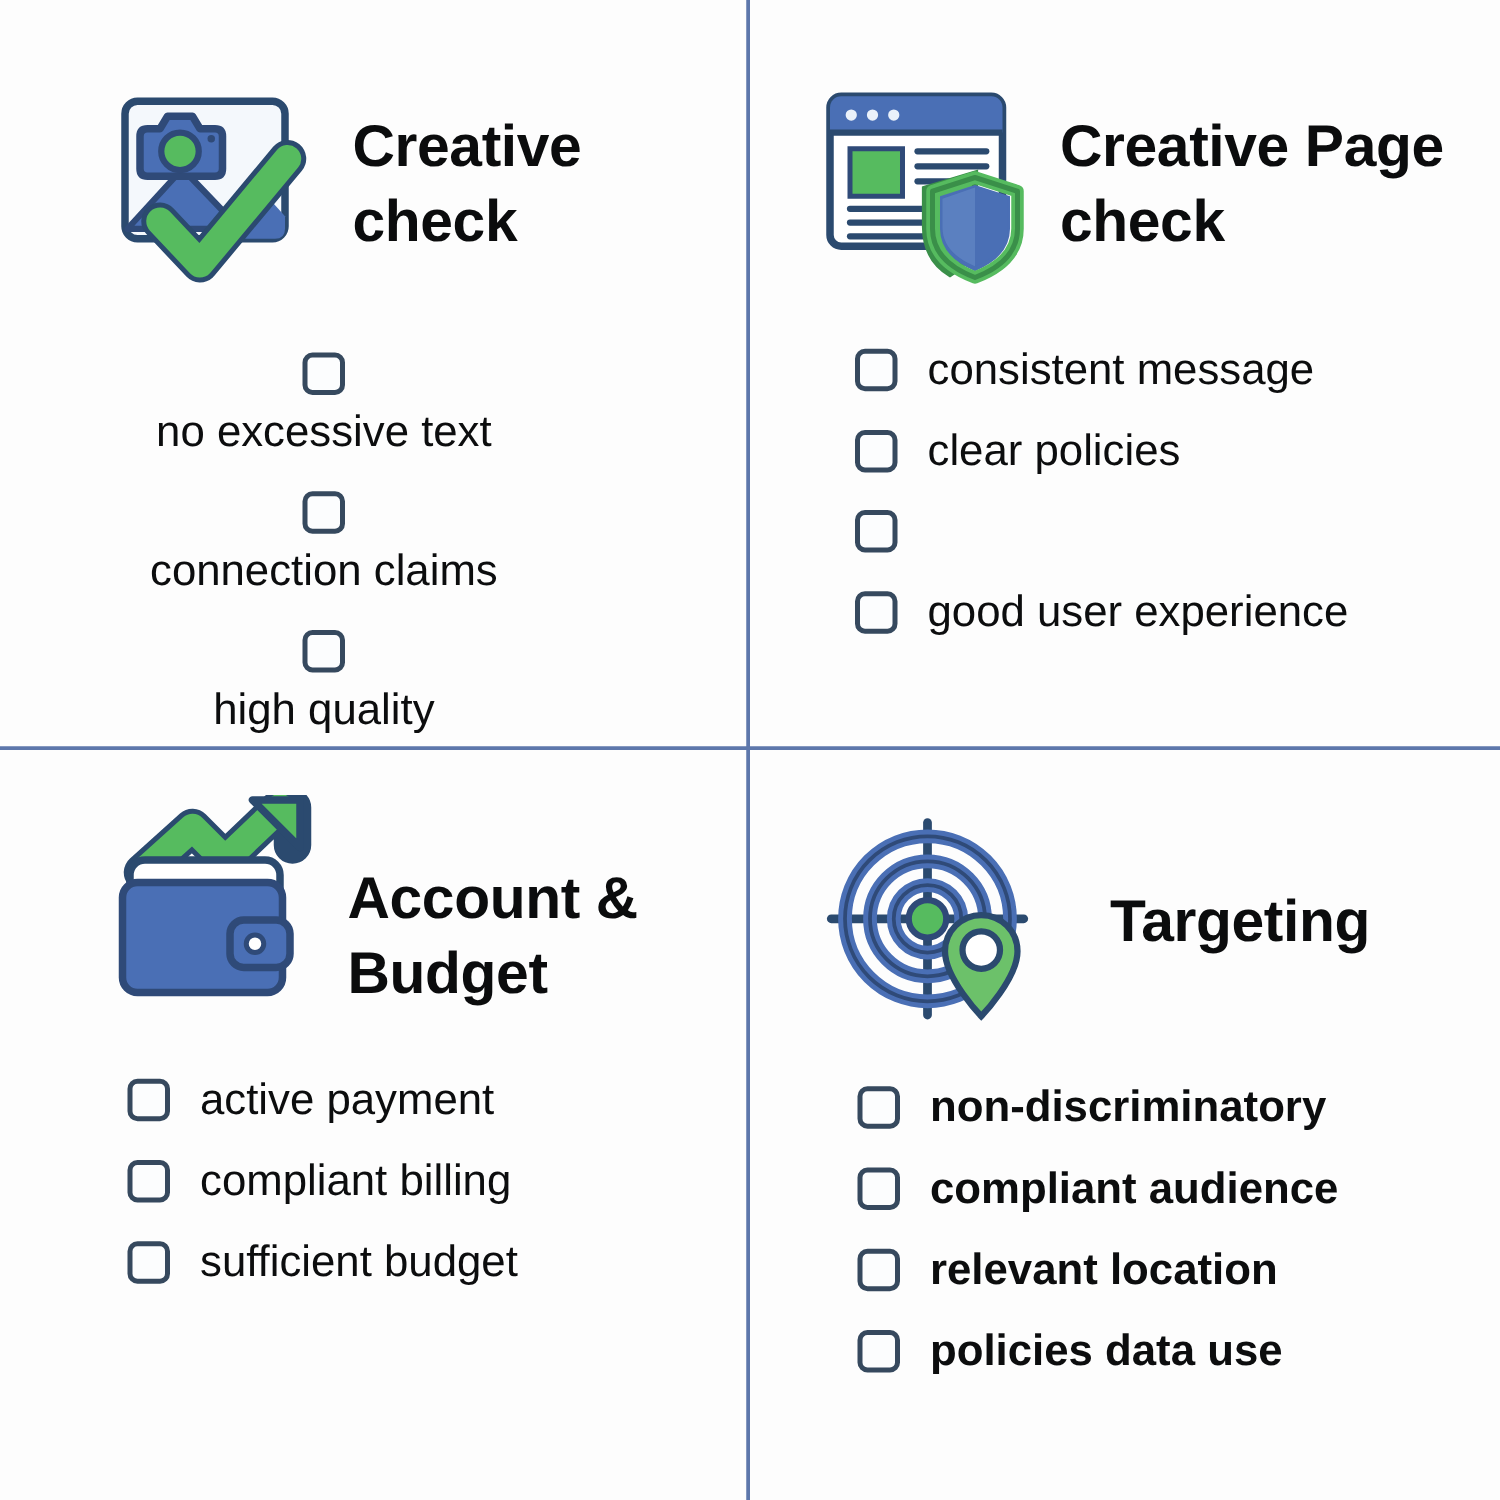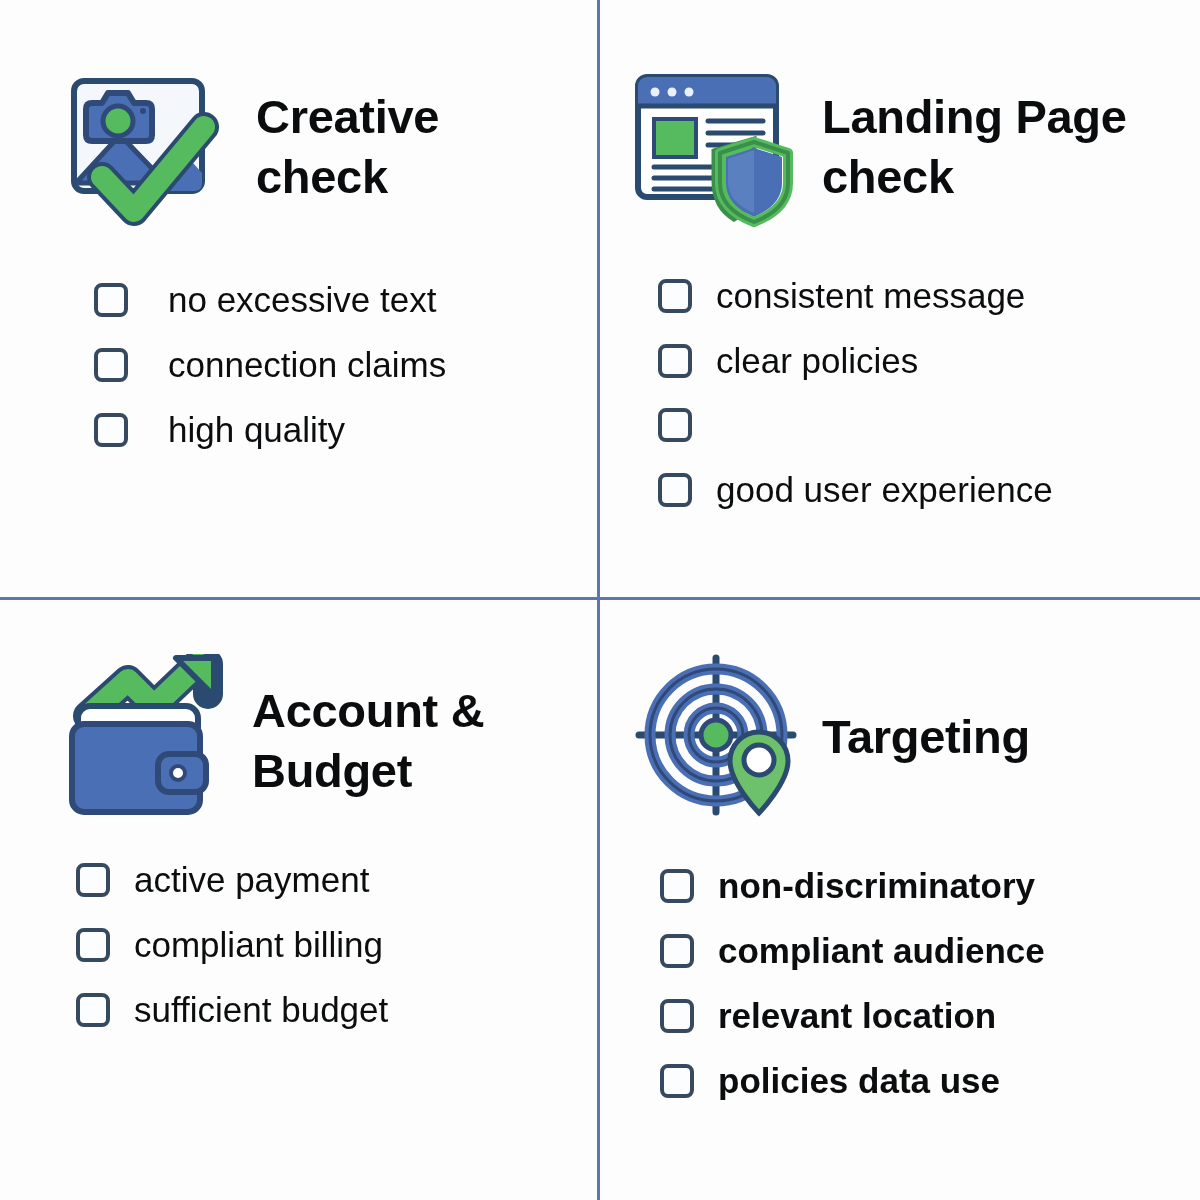--- a/index.html
+++ b/index.html
@@ -39,20 +39,21 @@
     background: #5d77ab;
   }
 
   
   .quadrants {
     position: absolute;
     inset: 0;
     display: grid;
     grid-template-columns: 600px 600px;
     grid-template-rows: 600px 600px;
+    padding-left: 26px;
   }
   .quadrant {
     position: relative;
     box-sizing: border-box;
   }
 
   .q-head {
     display: flex;
     align-items: center;
     gap: 14px;
@@ -69,21 +70,21 @@
 
   .q-title {
     font-size: 47px;
     font-weight: bold;
     color: #0b0c0d;
     line-height: 1.28;
     letter-spacing: -0.3px;
   }
   .q-title.narrow { max-width: 250px; }
   .q-title.wide   { max-width: 340px; }
-  .q-title.one    { white-space: nowrap; }
+  .q-title.one    { white-space: nowrap; margin-left: 40px; }
 
   
   .checklist {
     list-style: none;
     margin: 0;
     padding: 0;
   }
   .check-item {
     display: flex;
     align-items: center;
@@ -102,27 +103,27 @@
   .check-label {
     font-size: 35px;
     color: #0c0d0e;
     line-height: 1;
     white-space: nowrap;
   }
 
   
   #q1 .q-head   { position: absolute; left: 62px;  top: 62px; }
   #q1 .checklist{ position: absolute; left: 94px;  top: 282px; }
-  #q1 .check-item { gap: 40px; margin-bottom: 30px; }
+  #q1 .check-item { gap: 12px; margin-bottom: 30px; flex-direction: column; }
 
   #q2 .q-head   { position: absolute; left: 28px;  top: 62px; }
   #q2 .checklist{ position: absolute; left: 58px;  top: 278px; }
   #q2 .check-item { gap: 24px; margin-bottom: 30px; }
 
-  #q3 .q-head   { position: absolute; left: 58px;  top: 56px; }
+  #q3 .q-head   { position: absolute; left: 58px;  top: 38px; align-items: flex-end; }
   #q3 .checklist{ position: absolute; left: 76px;  top: 262px; }
   #q3 .check-item { gap: 24px; margin-bottom: 30px; }
 
   #q4 .q-head   { position: absolute; left: 28px;  top: 52px; }
   #q4 .checklist{ position: absolute; left: 60px;  top: 268px; }
   #q4 .check-item { gap: 24px; margin-bottom: 30px; font-weight: bold; }
 </style>
 </head>
 <body>
 
@@ -193,21 +194,21 @@
             </g>
             <path d="M106 78 L146 66 L146 66 L146 108 Q146 134 126 146 Q106 134 106 108 Z" transform="translate(-20,8)" fill="#56bb5f" stroke="#3a8f49" stroke-width="5"></path>
             <path d="M98 92 L126 83 L154 92 L154 118 Q154 140 126 152 Q98 140 98 118 Z" fill="#4a6fb5" stroke="#3a8f49" stroke-width="0"></path>
             <path d="M92 88 L126 77 L160 88 L160 118 Q160 144 126 157 Q92 144 92 118 Z" fill="none" stroke="#56bb5f" stroke-width="10" stroke-linejoin="round"></path>
             <path d="M92 88 L126 77 L160 88 L160 118 Q160 144 126 157 Q92 144 92 118 Z" fill="none" stroke="#3a8f49" stroke-width="4" stroke-linejoin="round"></path>
             <path d="M100 94 L126 85 L152 94 L152 117 Q152 137 126 148 Q100 137 100 117 Z" fill="#4a6fb5"></path>
             <path d="M126 85 L126 148 Q100 137 100 117 L100 94 Z" fill="#5b80c0"></path>
           </svg>
         </div>
         <div class="q-title wide">
-          <div>Landing Page</div>
+          <div>Creative Page</div>
           <div>check</div>
         </div>
       </div>
 
       <ul class="checklist">
         <li class="check-item">
           <span class="checkbox"></span>
           <span class="check-label">consistent message</span>
         </li>
         <li class="check-item">

